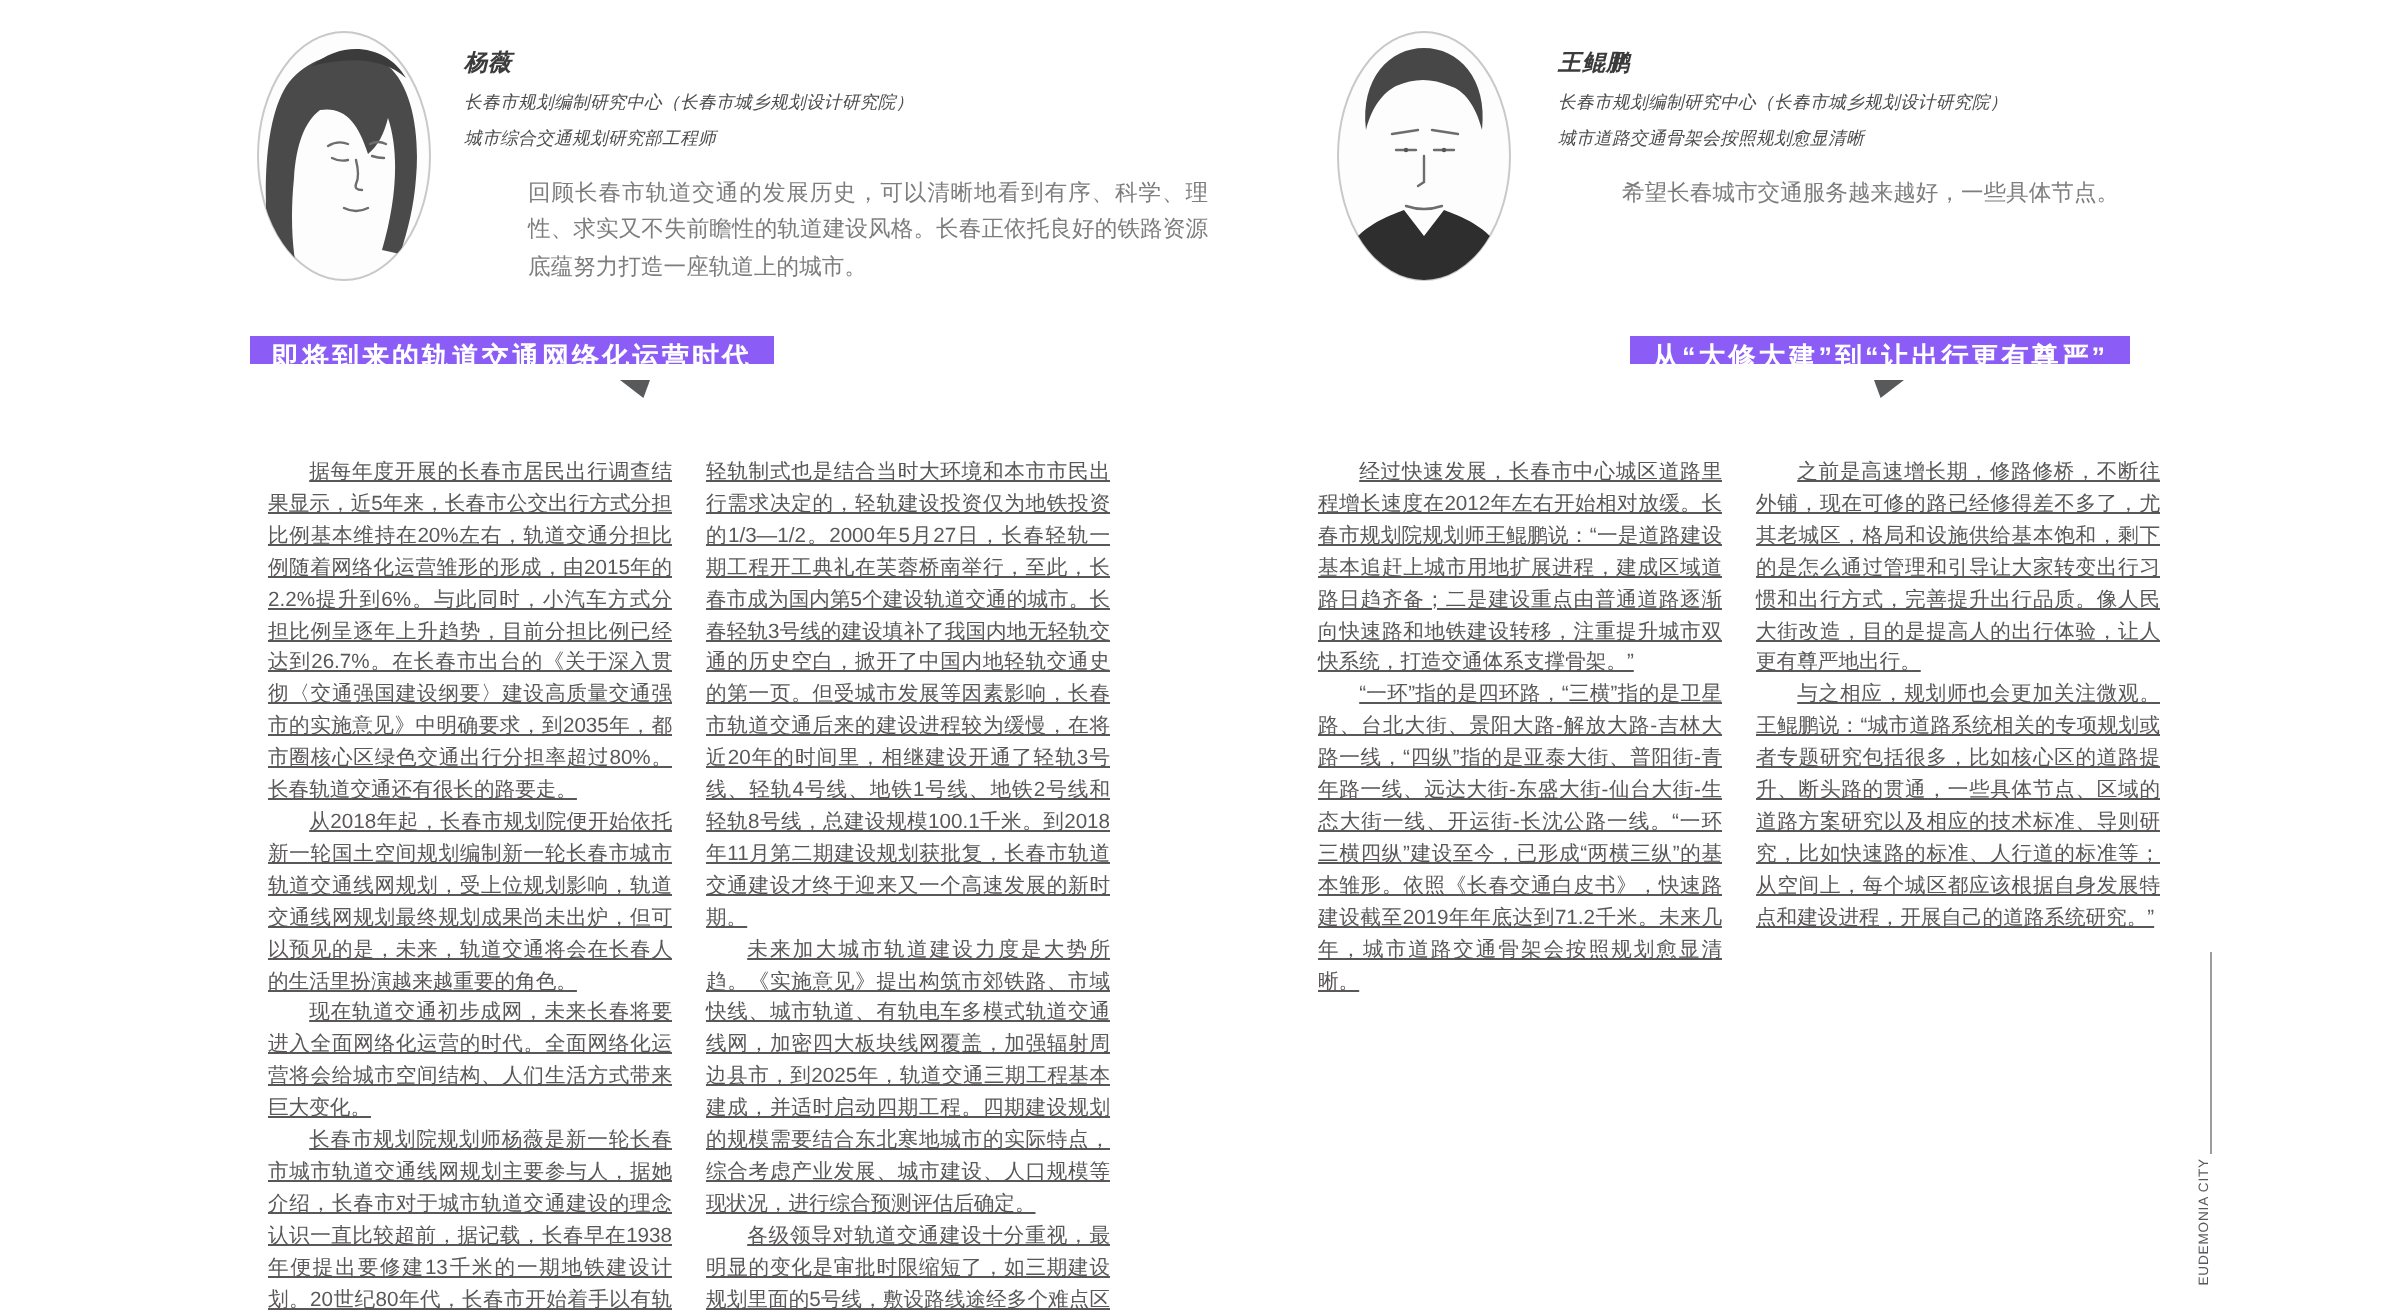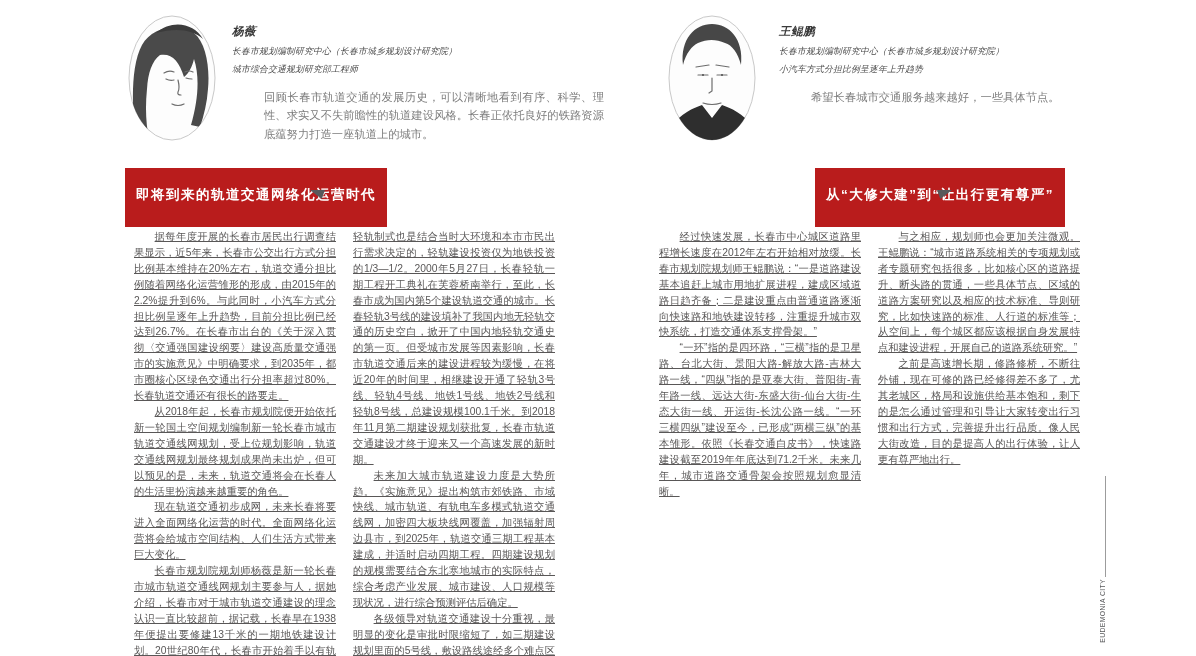--- a/index.html
+++ b/index.html
@@ -16,23 +16,23 @@
   #info-left{left:232px;}
   #info-right{left:779px;}
   .author-name{font-size:11.5px;font-weight:bold;font-style:italic;color:#3b3b3b;letter-spacing:.5px;}
   .author-org{font-size:8.8px;font-style:italic;color:#4c4c4c;margin-top:7px;letter-spacing:.2px;text-align:right;}
   .author-title{font-size:8.8px;font-style:italic;color:#4c4c4c;margin-top:6px;letter-spacing:.2px;}
   .quote{position:absolute;top:88px;font-size:11.3px;color:#7d7d7d;line-height:1.62;text-align:justify;margin-left:32px;}
   #quote-left{left:232px;width:340px;}
   #quote-right{left:779px;width:300px;}
   
   .headline{
-    position:absolute;top:168px;height:27px;line-height:22px;
-    background:#b91c1c;color:#fff;font-size:13.5px;font-weight:bold;
-    letter-spacing:1.5px;padding:16px 11px;white-space:nowrap;
+    position:absolute;top:168px;height:14px;line-height:22px;
+    background:#8b5cf6;color:#fff;font-size:13.5px;font-weight:bold;
+    letter-spacing:1.5px;padding:0 11px;white-space:nowrap;
   }
   #headline-left{left:125px;}
   #headline-right{left:815px;}
   .tail{position:absolute;top:22px;width:15px;height:9px;background:#58595B;}
   #headline-left  .tail{left:185px;clip-path:polygon(0 0,100% 0,78% 100%);}
   #headline-right .tail{left:122px;clip-path:polygon(0 0,100% 0,22% 100%);}
   
   .body-text{
     position:absolute;top:229px;width:421px;
     column-count:2;column-gap:17px;
@@ -133,35 +133,35 @@
         <circle cx="35" cy="60" r="1.1" fill="#555"></circle>
         <circle cx="54" cy="60" r="1.1" fill="#555"></circle>
         <path fill="#2e2e2e" d="M2,126 L4,112 C12,98 26,93 34,90 L44,103 L54,90 C62,93 76,98 84,112 L86,126 Z"></path>
       </g>
     </svg>
   </div>
 
   <div class="info" id="info-right">
     <div class="author-name">王鲲鹏</div>
     <div class="author-org">长春市规划编制研究中心（长春市城乡规划设计研究院）</div>
-    <div class="author-title">小汽车方式分担比例呈逐年上升趋势</div>
+    <div class="author-title">城市道路交通骨架会按照规划愈显清晰</div>
   </div>
 
   <div class="quote" id="quote-right">希望长春城市交通服务越来越好，一些具体节点。</div>
 
   <div class="headline" id="headline-right">
     <span>从“大修大建”到“让出行更有尊严”</span>
     <span class="tail"></span>
   </div>
 
   <div class="body-text" id="body-right">
       <p>经过快速发展，长春市中心城区道路里程增长速度在2012年左右开始相对放缓。长春市规划院规划师王鲲鹏说：“一是道路建设基本追赶上城市用地扩展进程，建成区域道路日趋齐备；二是建设重点由普通道路逐渐向快速路和地铁建设转移，注重提升城市双快系统，打造交通体系支撑骨架。”</p>
       <p>“一环”指的是四环路，“三横”指的是卫星路、台北大街、景阳大路-解放大路-吉林大路一线，“四纵”指的是亚泰大街、普阳街-青年路一线、远达大街-东盛大街-仙台大街-生态大街一线、开运街-长沈公路一线。“一环三横四纵”建设至今，已形成“两横三纵”的基本雏形。依照《长春交通白皮书》，快速路建设截至2019年年底达到71.2千米。未来几年，城市道路交通骨架会按照规划愈显清晰。</p>
+      <p>之前是高速增长期，修路修桥，不断往外铺，现在可修的路已经修得差不多了，尤其老城区，格局和设施供给基本饱和，剩下的是怎么通过管理和引导让大家转变出行习惯和出行方式，完善提升出行品质。像人民大街改造，目的是提高人的出行体验，让人更有尊严地出行。</p>
       <p>与之相应，规划师也会更加关注微观。王鲲鹏说：“城市道路系统相关的专项规划或者专题研究包括很多，比如核心区的道路提升、断头路的贯通，一些具体节点、区域的道路方案研究以及相应的技术标准、导则研究，比如快速路的标准、人行道的标准等；从空间上，每个城区都应该根据自身发展特点和建设进程，开展自己的道路系统研究。”</p>
-      <p>之前是高速增长期，修路修桥，不断往外铺，现在可修的路已经修得差不多了，尤其老城区，格局和设施供给基本饱和，剩下的是怎么通过管理和引导让大家转变出行习惯和出行方式，完善提升出行品质。像人民大街改造，目的是提高人的出行体验，让人更有尊严地出行。</p>
     </div>
 
 </div>
 
 <div class="practice-tab">
   <span>Practice</span>
 </div>
 <div class="spine-line"></div>
 <div class="edge-caption">EUDEMONIA CITY</div>
 

